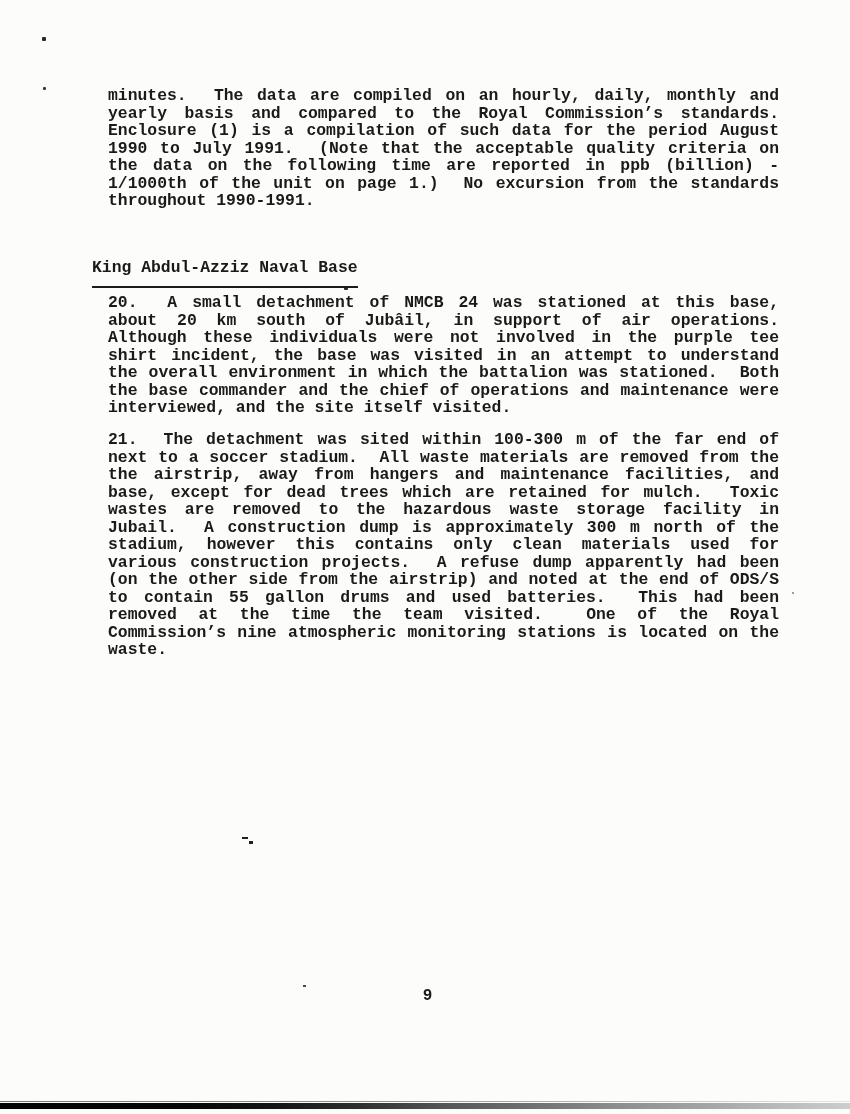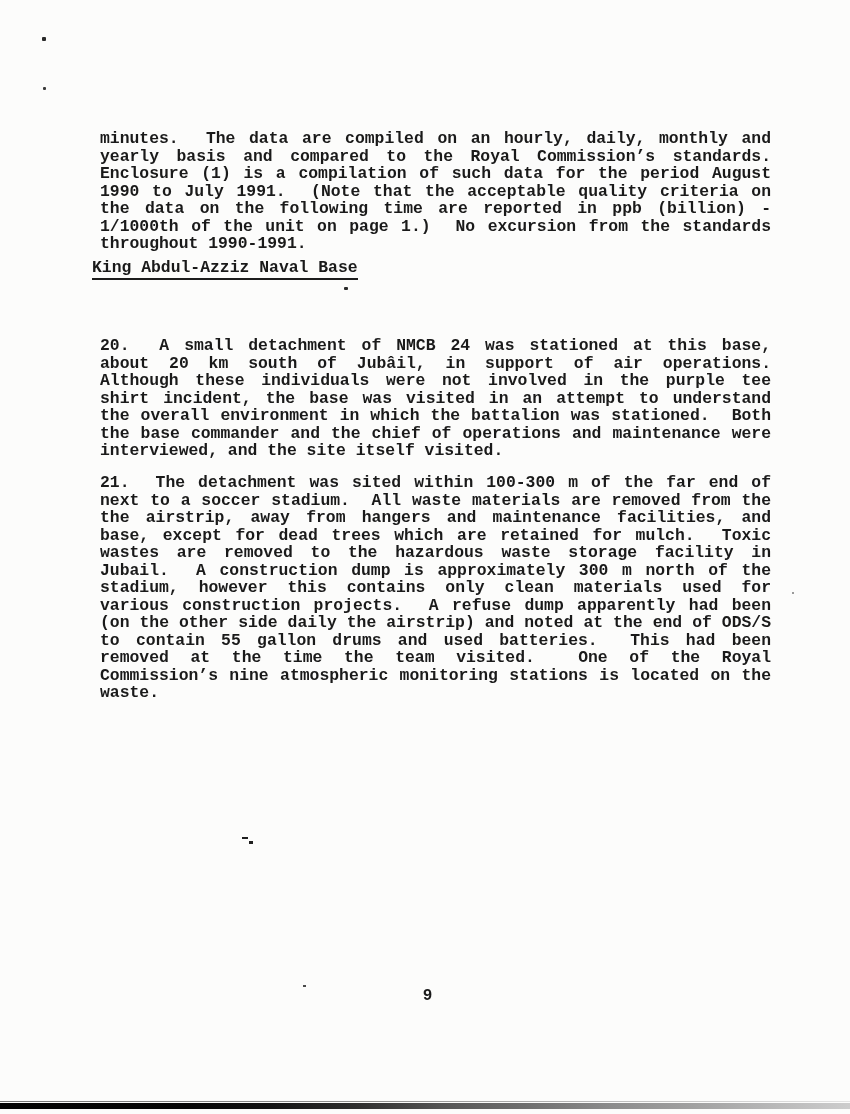--- a/index.html
+++ b/index.html
@@ -18,35 +18,35 @@
   .content {
     position: absolute;
     left: 92px; top: 0;
     width: 671px;
     color: #1a1a1a;
     font-size: 16.4px;
     font-weight: 700;
     line-height: 17.5px;
     letter-spacing: 0;
   }
-  .para { position: absolute; left: 8px; width: 100%; margin-top: 43px; }
+  .para { position: absolute; left: 16px; width: 100%; }
   .para .line {
     text-align: justify;
     text-align-last: justify;
     height: 17.5px;
   }
   .para .line:last-child {
     text-align: right;
     text-align-last: left;
   }
   .p-intro { top: 87px; }
   .heading  { position: absolute; left: 0; top: 259px; white-space: nowrap; }
   .heading .u {
     border-bottom: 2px solid #1c1c1c;
-    padding-bottom: 1px;
+    padding-bottom: 9px;
   }
   .p-20 { top: 294px; }
   .p-21 { top: 431px; }
   .pageno {
     position: absolute;
     left: 92px; top: 988px; width: 671px;
     text-align: center;
     color: #1a1a1a;
     font-size: 16px;
     font-weight: 700;
@@ -120,21 +120,21 @@
 
     <div class="para p-21">
         <div class="line">21.&nbsp; The detachment was sited within 100-300 m of the far end of</div>
         <div class="line">next to a soccer stadium.&nbsp; All waste materials are removed from the</div>
         <div class="line">the airstrip, away from hangers and maintenance facilities, and</div>
         <div class="line">base, except for dead trees which are retained for mulch.&nbsp; Toxic</div>
         <div class="line">wastes are removed to the hazardous waste storage facility in</div>
         <div class="line">Jubail.&nbsp; A construction dump is approximately 300 m north of the</div>
         <div class="line">stadium, however this contains only clean materials used for</div>
         <div class="line">various construction projects.&nbsp; A refuse dump apparently had been</div>
-        <div class="line">(on the other side daily the airstrip) and noted at the end of ODS/S</div>
+        <div class="line">(on the other side from the airstrip) and noted at the end of ODS/S</div>
         <div class="line">to contain 55 gallon drums and used batteries.&nbsp; This had been</div>
         <div class="line">removed at the time the team visited.&nbsp; One of the Royal</div>
         <div class="line">Commission’s nine atmospheric monitoring stations is located on the</div>
         <div class="line">waste.</div>
       </div>
 
   </div>
 
   <div class="pageno">9</div>
 

